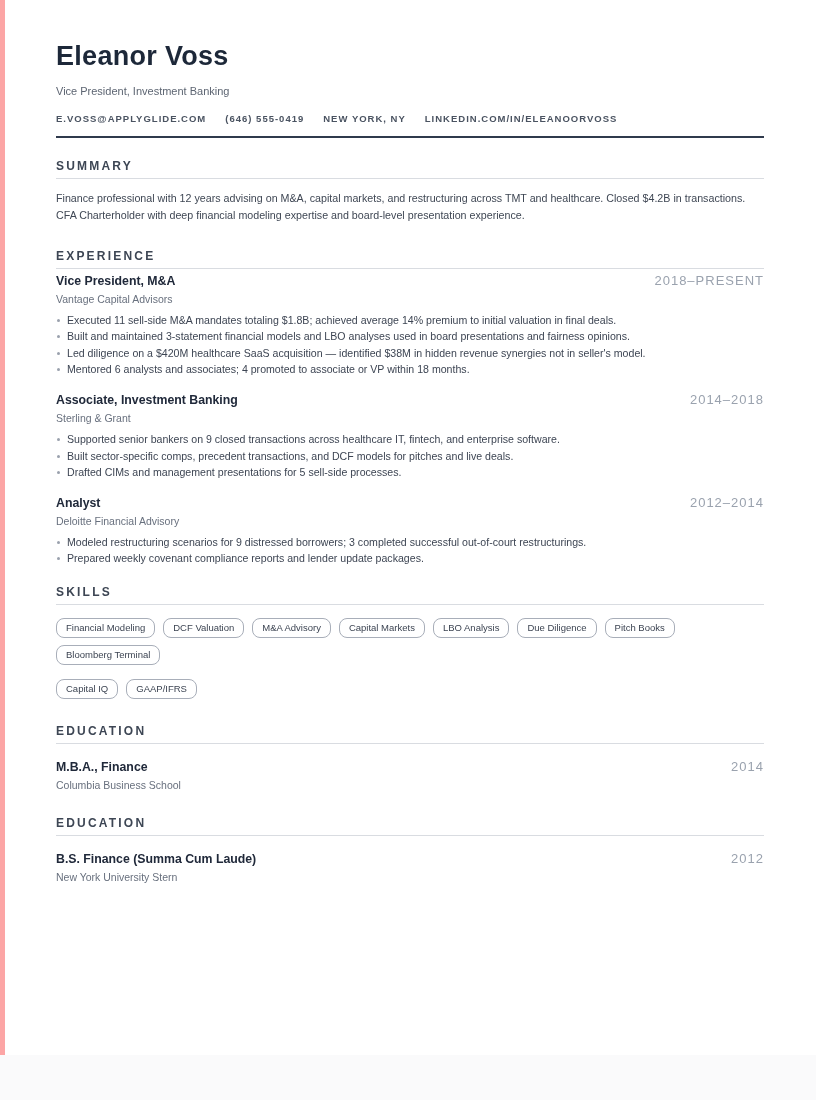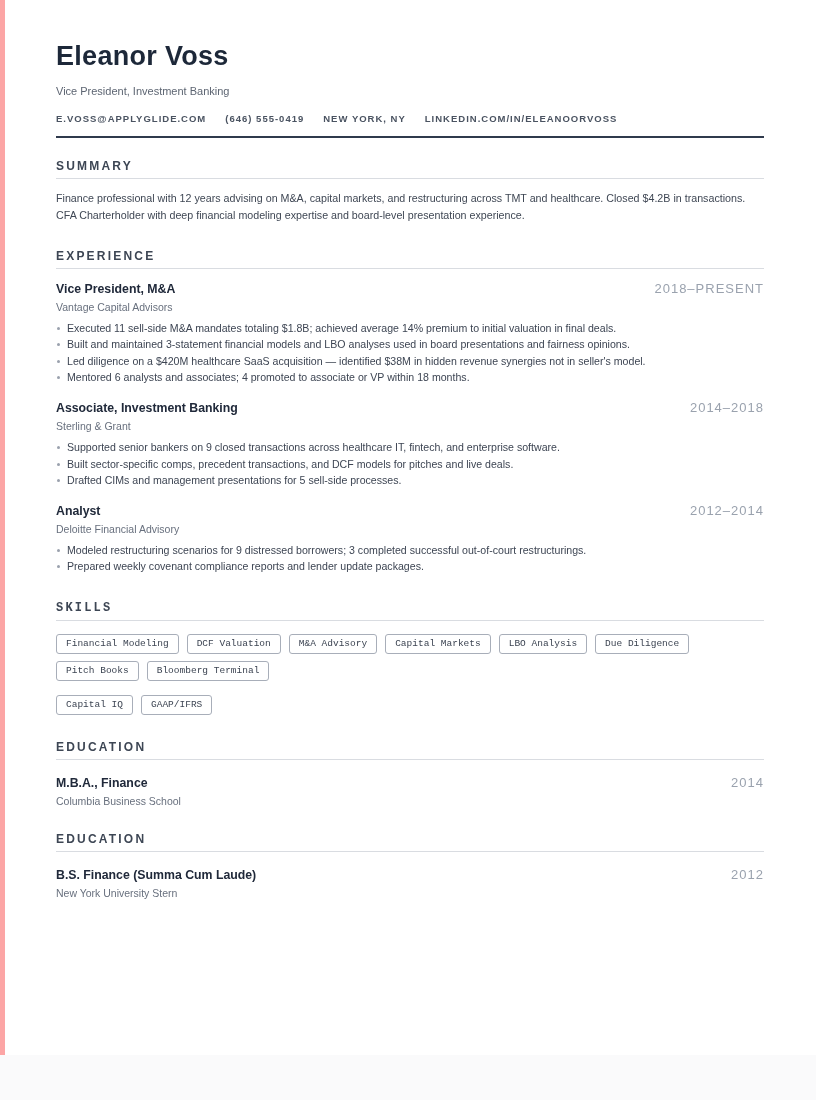--- a/index.html
+++ b/index.html
@@ -35,44 +35,44 @@
     color: #3d4654; line-height: 12px;
   }
   .section-rule { margin: 6px 0 0 0; border: none; border-top: 1px solid #d9dce1; }
 
   .summary-section { margin-top: 22px; }
   .summary-text {
     margin-top: 11px; font-size: 10.7px; line-height: 17.5px; color: #3f4754;
   }
 
   .experience-section { margin-top: 25px; }
-  .job { margin-top: 12px; }
+  .job { margin-top: 4px; }
   .job + .job { margin-top: 14px; }
   .title-row { display: flex; justify-content: space-between; align-items: baseline; }
   .job-title { font-size: 12.3px; font-weight: bold; color: #20293a; }
   .date {
     font-size: 13px; font-weight: normal; letter-spacing: 1px; color: #9aa2ae;
     white-space: nowrap;
   }
   .company { margin-top: 5px; font-size: 10.5px; color: #68707e; }
   .bullets { margin-top: 7px; }
   .bullet-line {
     position: relative; padding-left: 11px;
     font-size: 10.6px; line-height: 16.6px; color: #3d4553;
   }
   .dot {
     position: absolute; left: 1px; top: 7px;
     width: 3px; height: 3px; border-radius: 50%; background: #9aa1ad;
   }
 
-  .skills-section { margin-top: 27px; font-family: Liberation Mono, monospace; }
+  .skills-section { margin-top: 19px; }
   .chips { margin-top: 13px; display: flex; flex-wrap: wrap; gap: 7px 8px; }
   .chip {
     box-sizing: border-box;
-    border: 1px solid #a8aeb9; border-radius: 3px;
+    border: 1px solid #a8aeb9; border-radius: 8px;
     padding: 3px 9px 4px 9px;
     font-size: 9.5px; color: #3c4452; line-height: 11px;
     white-space: nowrap;
   }
   .flex-break { flex-basis: 100%; height: 0; }
 
   .education-section { margin-top: 26px; }
   .edu-item { margin-top: 15px; }
   .degree { font-size: 12.3px; font-weight: bold; color: #20293a; }
   .school { margin-top: 5px; font-size: 10.5px; color: #68707e; }

